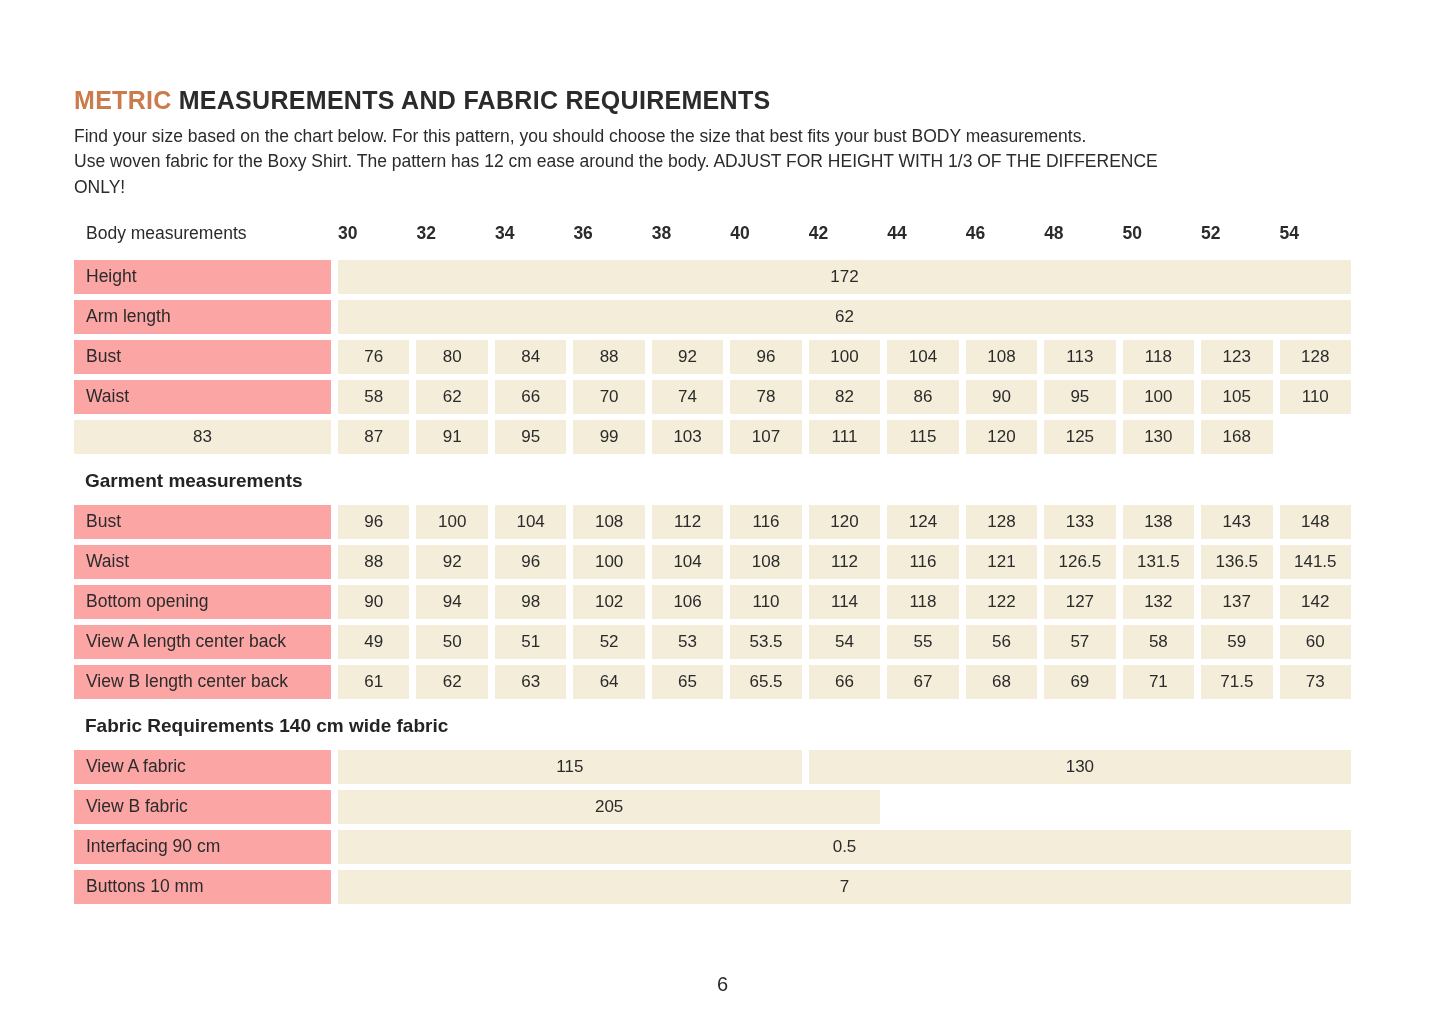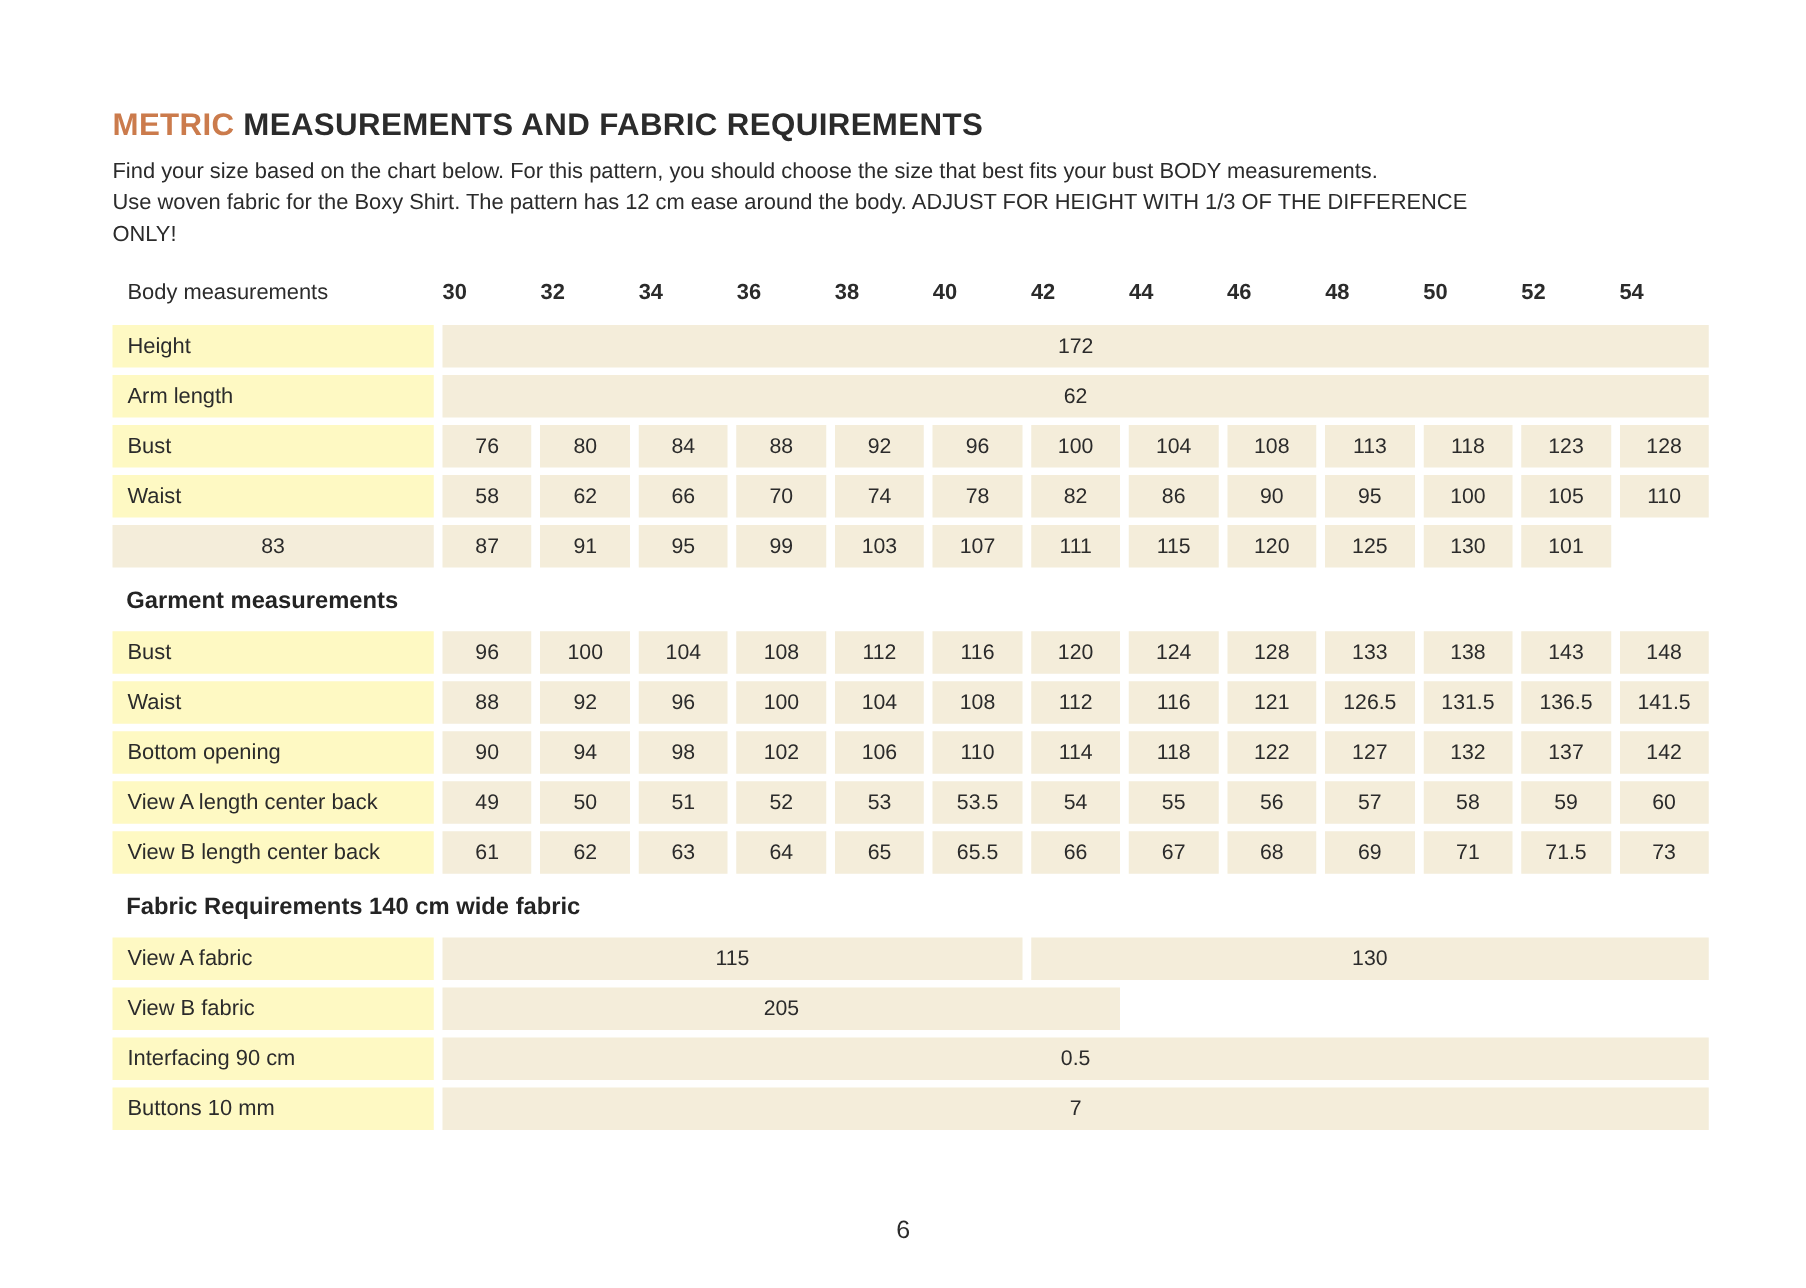--- a/index.html
+++ b/index.html
@@ -1,32 +1,32 @@
 <!DOCTYPE html>
 <html><head>
 <meta charset="utf-8">
 <style>
   html,body{margin:0;padding:0;}
   body{
     width:1445px;height:1030px;background:#ffffff;
     font-family:"Liberation Sans",sans-serif;color:#2b2b2b;
     position:relative;overflow:hidden;
   }
-  .content{position:absolute;left:90px;top:86px;width:1277px;}
+  .content{position:absolute;left:74px;top:86px;width:1277px;}
   .title{margin:0 0 9px 0;font-size:25px;font-weight:700;letter-spacing:.3px;color:#2b2b2b;}
   .title-accent{color:#cb7b4c;margin-right:7px;}
   .intro-line{font-size:17.5px;line-height:25.3px;color:#2b2b2b;}
   .size-table{margin-top:21px;}
   .trow{display:grid;grid-template-columns:257px repeat(13,1fr);column-gap:7px;}
   .trow-header{height:26px;align-items:center;margin-bottom:13px;}
   .trow-data{height:34px;margin-bottom:6px;}
   .hlabel{padding-left:12px;font-size:17.5px;font-weight:400;}
   .hcell{text-align:left;font-size:17.5px;font-weight:600;}
   .label-cell{
-    background:#fef9c3;display:flex;align-items:center;
+    background:#fca5a5;display:flex;align-items:center;
     padding-left:12px;font-size:17.5px;
   }
   .vcell{
     background:#f4edda;display:flex;align-items:center;justify-content:center;
     font-size:17px;
   }
   .section-header{
     font-size:19px;font-weight:600;color:#242424;
     margin:16px 0 13px 0;padding-left:11px;
   }
@@ -108,21 +108,21 @@
         <div class="vcell">91</div>
         <div class="vcell">95</div>
         <div class="vcell">99</div>
         <div class="vcell">103</div>
         <div class="vcell">107</div>
         <div class="vcell">111</div>
         <div class="vcell">115</div>
         <div class="vcell">120</div>
         <div class="vcell">125</div>
         <div class="vcell">130</div>
-        <div class="vcell">101</div>
+        <div class="vcell">168</div>
       </div>
       <div class="section-header">Garment measurements</div>
       <div class="trow trow-data">
         <div class="label-cell">Bust</div>
         <div class="vcell">96</div>
         <div class="vcell">100</div>
         <div class="vcell">104</div>
         <div class="vcell">108</div>
         <div class="vcell">112</div>
         <div class="vcell">116</div>

